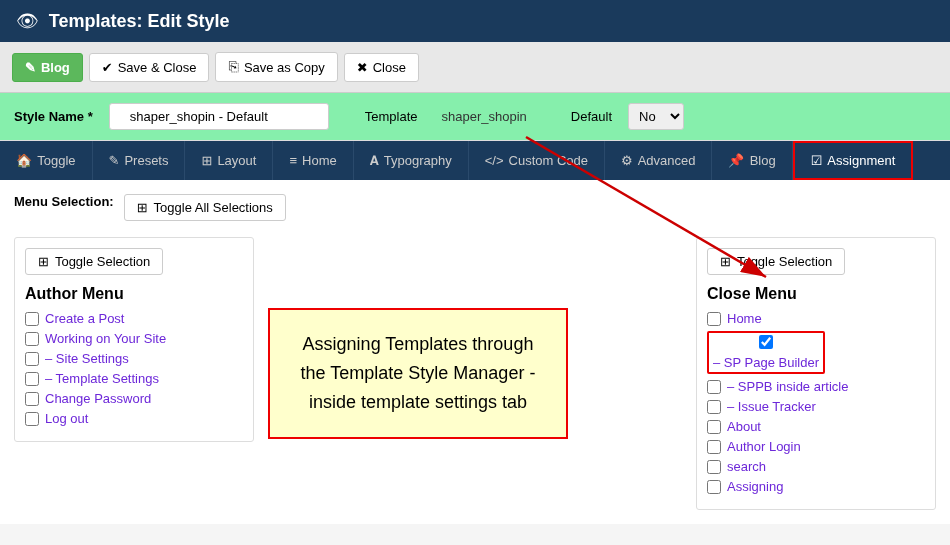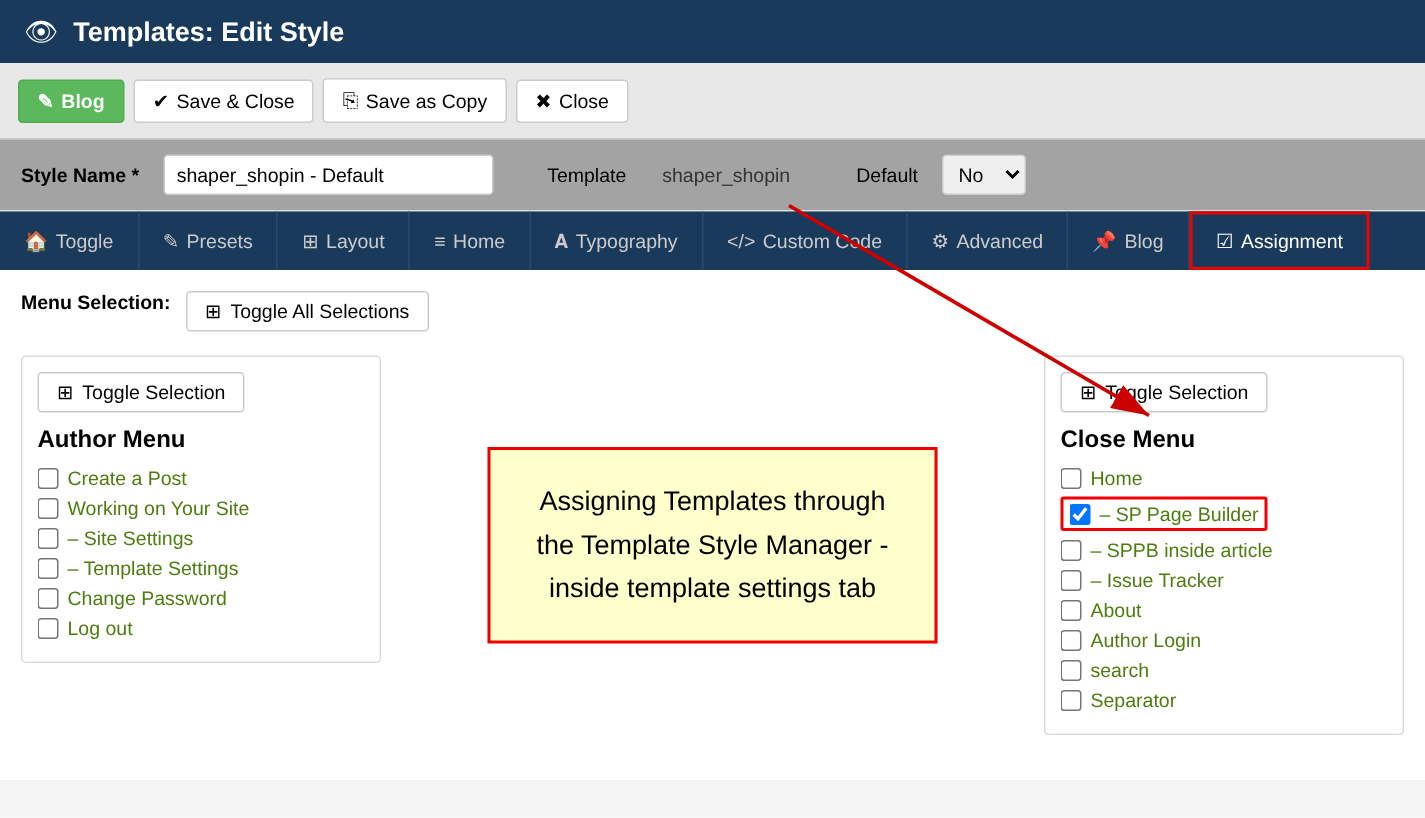--- a/index.html
+++ b/index.html
@@ -39,31 +39,31 @@
     }
     .btn-save {
       background: #5cb85c;
       border-color: #4cae4c;
       color: white;
       font-weight: bold;
     }
 
     
     .style-row {
-      background: #a3a3a3;
+      background: #86efac;
       padding: 10px 14px;
       display: flex;
       align-items: center;
       gap: 16px;
       border-bottom: 1px solid #ddd;
     }
     .style-label { font-size: 13px; font-weight: bold; }
     .style-input {
       border: 1px solid #ccc;
-      padding: 5px 8px;
+      padding: 5px 20px;
       border-radius: 3px;
       width: 220px;
       font-size: 13px;
     }
     .template-label { margin-left: 20px; font-size: 13px; }
     .template-value { color: #333; padding: 5px 8px; font-size: 13px; }
     .default-label { margin-left: 20px; font-size: 13px; }
     .default-select {
       border: 1px solid #ccc;
       padding: 4px 6px;
@@ -128,21 +128,21 @@
       gap: 14px;
     }
     .column-left {
       width: 240px;
       flex-shrink: 0;
     }
     .column-middle {
       flex: 1;
       display: flex;
       align-items: center;
-      justify-content: center;
+      justify-content: flex-start;
     }
     .column-right {
       width: 240px;
       flex-shrink: 0;
     }
 
     .panel {
       border: 1px solid #ddd;
       border-radius: 3px;
       padding: 10px;
@@ -159,21 +159,21 @@
       gap: 6px;
       margin-bottom: 5px;
       font-size: 13px;
     }
     .menu-item input[type=checkbox] {
       width: 14px;
       height: 14px;
       cursor: pointer;
     }
     .menu-item a {
-      color: #4d7c0f;
+      color: #6d28d9;
       text-decoration: none;
     }
 
     
     .annotation-box {
       border: 2px solid #e00;
       background: #ffffcc;
       padding: 20px;
       text-align: center;
       font-size: 18px;
@@ -193,20 +193,21 @@
     }
 
     
     .highlighted-row {
       border: 2px solid #e00;
       padding: 2px 4px;
       border-radius: 2px;
       display: inline-flex;
       align-items: center;
       gap: 6px;
+      flex-direction: column;
     }
   </style>
 </head>
 <body>
 
 <div class="header">
   <span class="header-icon">👁</span>
   <span class="header-title">Templates: Edit Style</span>
 </div>
 
@@ -371,21 +372,21 @@
           <div class="menu-item">
             <input type="checkbox" style="">
             <a href="#">Author Login</a>
           </div>
           <div class="menu-item">
             <input type="checkbox" style="">
             <a href="#">search</a>
           </div>
           <div class="menu-item">
             <input type="checkbox" style="">
-            <a href="#">Separator</a>
+            <a href="#">Assigning</a>
           </div>
         </div>
       </div>
 
       <svg style="position:absolute; top:-120px; left:-220px; width:350px; height:200px; pointer-events:none; overflow:visible;">
         <defs>
           <marker id="arrowhead" markerWidth="10" markerHeight="7" refX="10" refY="3.5" orient="auto">
             <polygon points="0 0, 10 3.5, 0 7" fill="#cc0000"></polygon>
           </marker>
         </defs>

